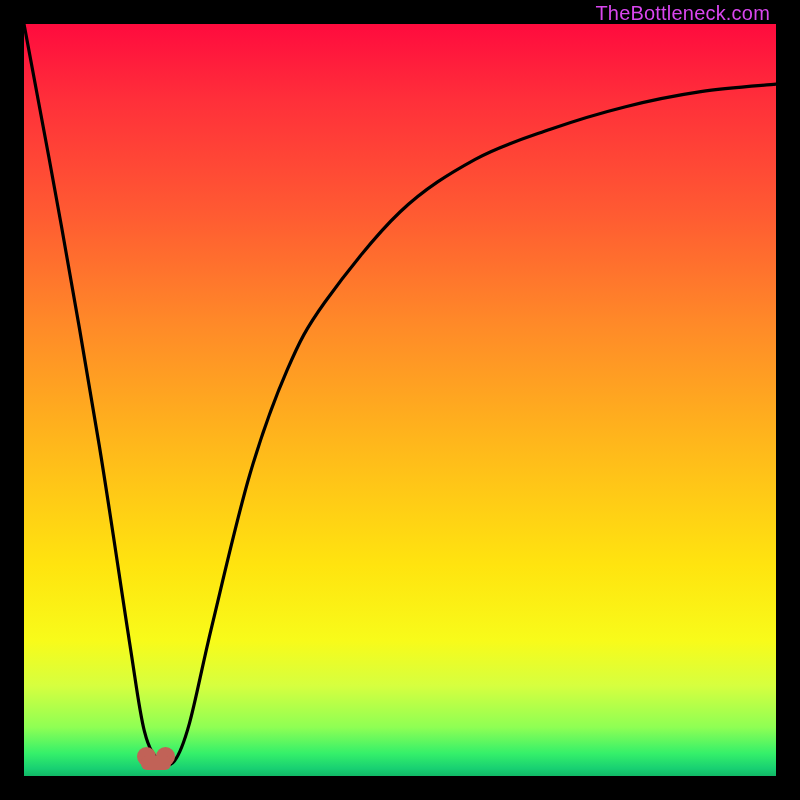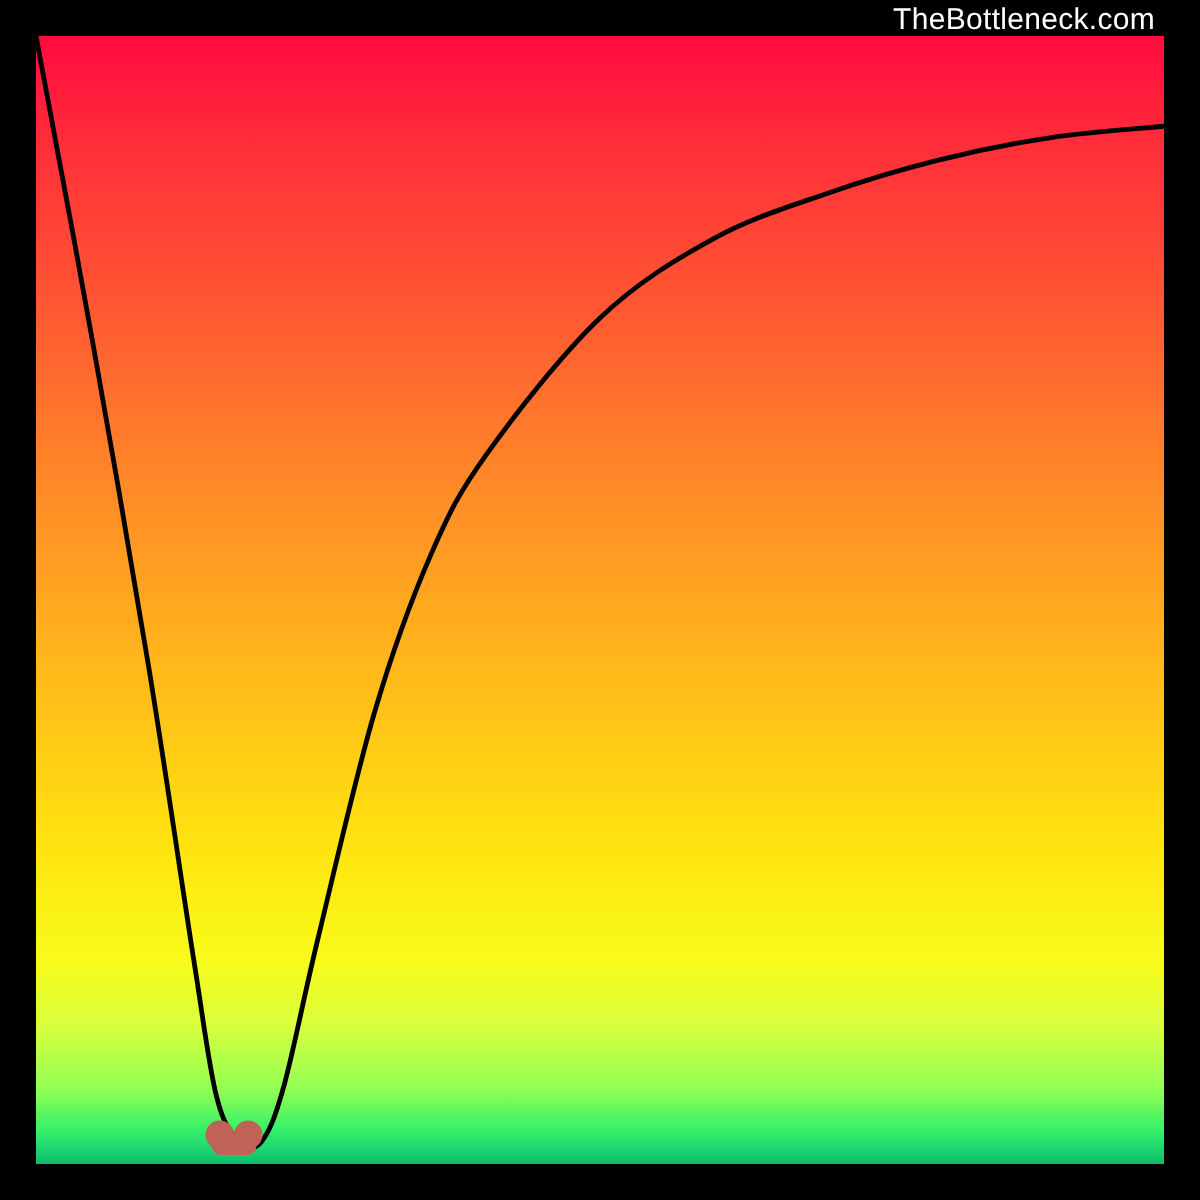--- a/index.html
+++ b/index.html
@@ -39,21 +39,21 @@
       #8fff54 93.5%,
       #35f06a 97%,
       #18d072 99%,
       #11b866 100%
     );
   }
   .attribution {
     position: absolute;
     top: 2px;
     right: 30px;
-    color: #ffffff;
+    color: #d946ef;
     font-size: 20px;
     letter-spacing: 0.2px;
     font-weight: 500;
     user-select: none;
   }
   svg.curve {
     position: absolute;
     left: 0;
     top: 0;
     width: 752px;

